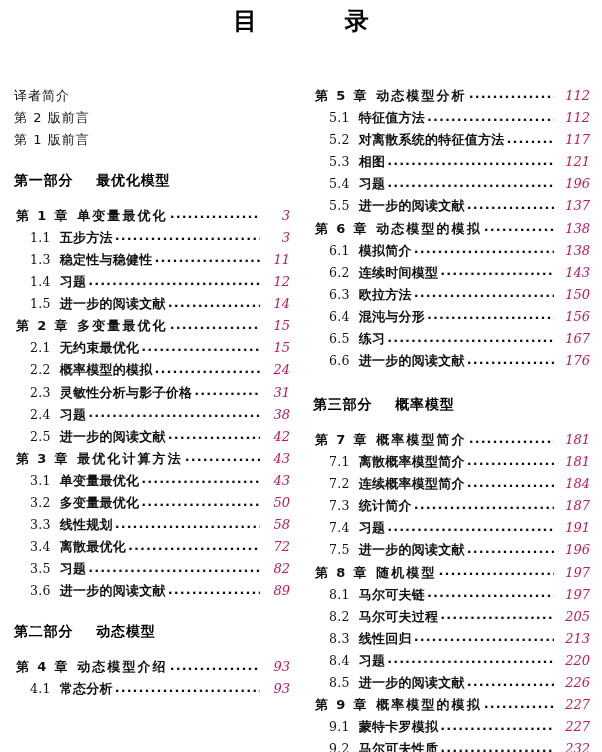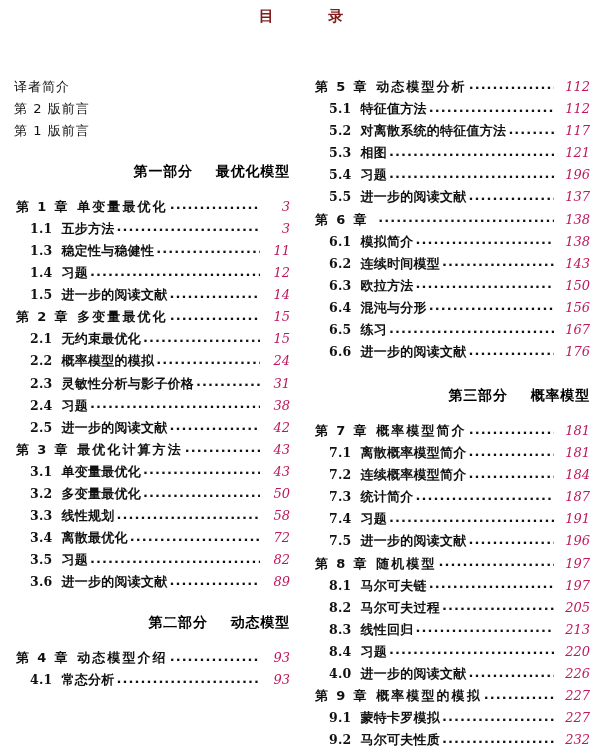--- a/index.html
+++ b/index.html
@@ -21,25 +21,25 @@
     height: 752px;
     position: relative;
     box-sizing: border-box;
   }
 
   
   .toc-title {
     text-align: center;
     font-family: "DejaVu Sans", sans-serif;
     font-weight: 700;
-    font-size: 15px;
+    font-size: 24px;
     letter-spacing: 0.45em;
     padding-top: 9px;
     padding-left: 0.45em;
-    color: #7f1d1d;
+    color: #000000;
     line-height: 1;
     white-space: pre;
   }
 
   
   .columns {
     display: flex;
     align-items: flex-start;
     padding-top: 36px;
   }
@@ -62,21 +62,21 @@
     font-family: "DejaVu Sans", sans-serif;
     font-size: 13px;
     line-height: 22px;
     letter-spacing: 0.08em;
     color: #111;
     white-space: nowrap;
   }
 
   
   .part-head {
-    text-align: right;
+    text-align: left;
     font-family: "DejaVu Sans", sans-serif;
     font-weight: 700;
     font-size: 14px;
     letter-spacing: 0.06em;
     color: #000;
     white-space: pre;
     margin: 21px 0 16px 0;
     line-height: 1.2;
   }
   .part-head.tight-top { margin-top: 24px; }
@@ -105,21 +105,21 @@
     flex: 0 0 auto;
     font-weight: 700;
     letter-spacing: 0.02em;
   }
   .entry.chapter .e-num {
     letter-spacing: 0.14em;
     margin-right: 8px;
   }
   .entry.section .e-num {
     font-family: "DejaVu Serif", serif;
-    font-weight: 700;
+    font-weight: 400;
     font-size: 12.5px;
     letter-spacing: 0.02em;
     margin-right: 9px;
   }
 
   .e-title {
     flex: 0 0 auto;
     font-weight: 700;
     letter-spacing: 0.02em;
   }
@@ -342,20 +342,21 @@
             <span class="e-page">196</span>
           </div>
           <div class="entry section">
             <span class="e-num">5.5</span>
             <span class="e-title">进一步的阅读文献</span>
             <span class="e-dots"></span>
             <span class="e-page">137</span>
           </div>
           <div class="entry chapter">
             <span class="e-num">第 6 章</span>
+            <span class="e-title">动态模型的模拟</span>
             <span class="e-dots"></span>
             <span class="e-page">138</span>
           </div>
           <div class="entry section">
             <span class="e-num">6.1</span>
             <span class="e-title">模拟简介</span>
             <span class="e-dots"></span>
             <span class="e-page">138</span>
           </div>
           <div class="entry section">
@@ -453,21 +454,21 @@
             <span class="e-dots"></span>
             <span class="e-page">213</span>
           </div>
           <div class="entry section">
             <span class="e-num">8.4</span>
             <span class="e-title">习题</span>
             <span class="e-dots"></span>
             <span class="e-page">220</span>
           </div>
           <div class="entry section">
-            <span class="e-num">4.0</span>
+            <span class="e-num">8.5</span>
             <span class="e-title">进一步的阅读文献</span>
             <span class="e-dots"></span>
             <span class="e-page">226</span>
           </div>
           <div class="entry chapter">
             <span class="e-num">第 9 章</span>
             <span class="e-title">概率模型的模拟</span>
             <span class="e-dots"></span>
             <span class="e-page">227</span>
           </div>

